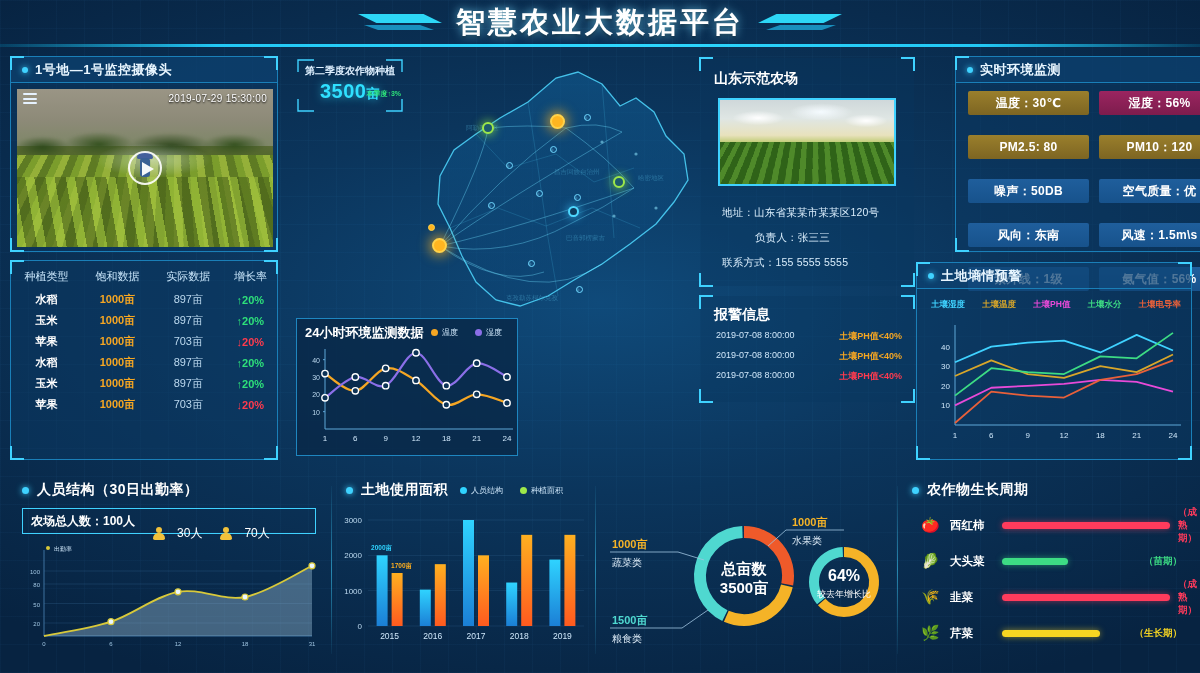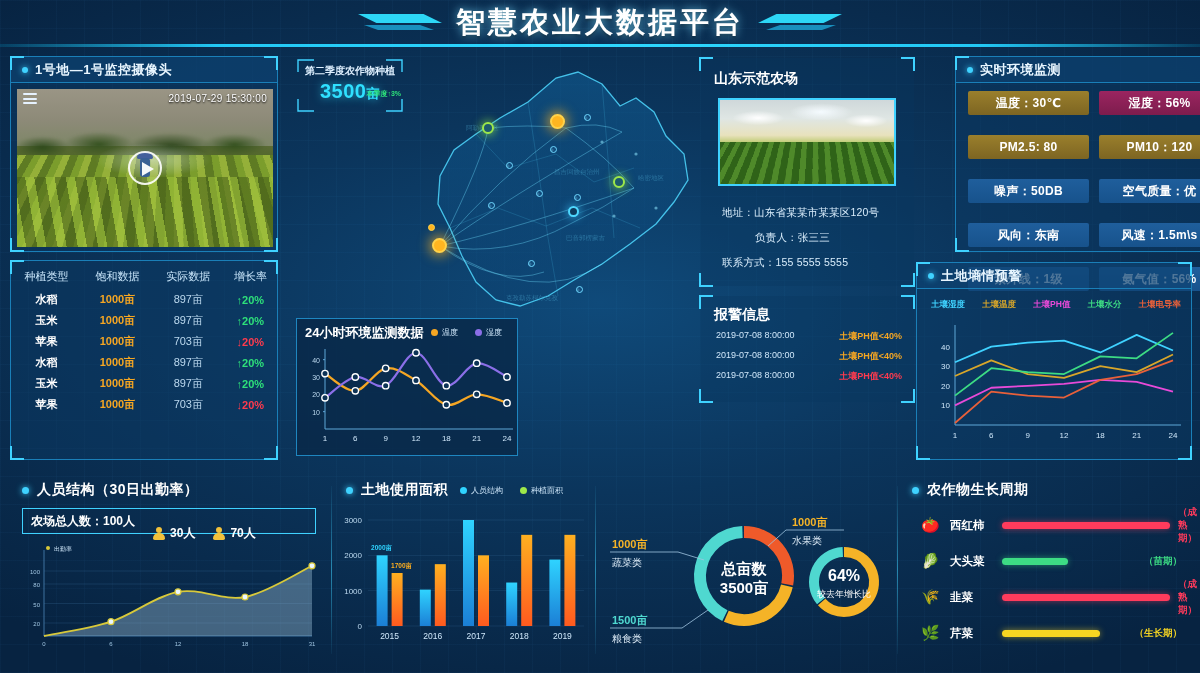--- a/index.html
+++ b/index.html
@@ -186,21 +186,21 @@
   .bpanel{ position:absolute; top:472px; height:192px; }
   .bp-hd{ display:flex; align-items:center; gap:8px; padding:9px 0 0 14px; }
   .bp-hd .dot{ width:7px; height:7px; }
   .bp-hd .t{ font-size:14px; font-weight:bold; color:#ffffff; letter-spacing:.5px;}
   .vdiv{ position:absolute; top:486px; width:1px; height:168px; background:linear-gradient(180deg, rgba(63,210,255,.05),rgba(63,210,255,.55),rgba(63,210,255,.05));}
 
   #staff{ left:8px; width:322px; }
   .staff-box{ position:absolute; left:14px; top:36px; width:294px; height:26px;
     border:1px solid #3fd2ff; display:flex; align-items:center; gap:0; padding:8px 8px;}
   .staff-box .s1{ font-size:12px; color:#ffffff; font-weight:bold;}
-  .staff-box .s2{ font-size:12px; color:#ffffff; font-weight:bold; margin-left:18px; display:flex; align-items:center; gap:5px;margin-top:24px;}
+  .staff-box .s2{ font-size:12px; color:#ffffff; font-weight:normal; margin-left:18px; display:flex; align-items:center; gap:12px;margin-top:24px;}
   .pico{ width:12px; height:13px; position:relative; display:inline-block;}
   .pico::before{ content:""; position:absolute; left:3px; top:0; width:6px; height:6px; border-radius:50%; background:#f2c23b;}
   .pico::after{ content:""; position:absolute; left:0; top:6px; width:12px; height:7px; border-radius:6px 6px 2px 2px; background:#f2c23b;}
 
   #landuse{ left:332px; width:262px; }
   #croptype{ left:596px; width:300px; }
   #growth{ left:898px; width:300px; }
 
   .gr-row{ position:absolute; left:22px; width:262px; height:26px; display:flex; align-items:center; gap:8px;}
   .gr-ico{ width:22px; height:20px; position:relative; flex:none; font-size:15px; line-height:20px; text-align:center;}

